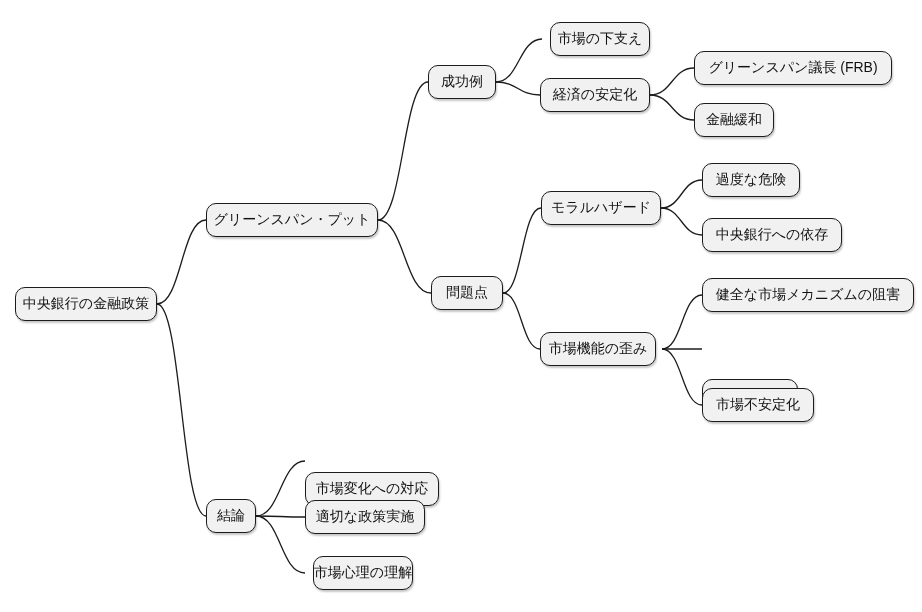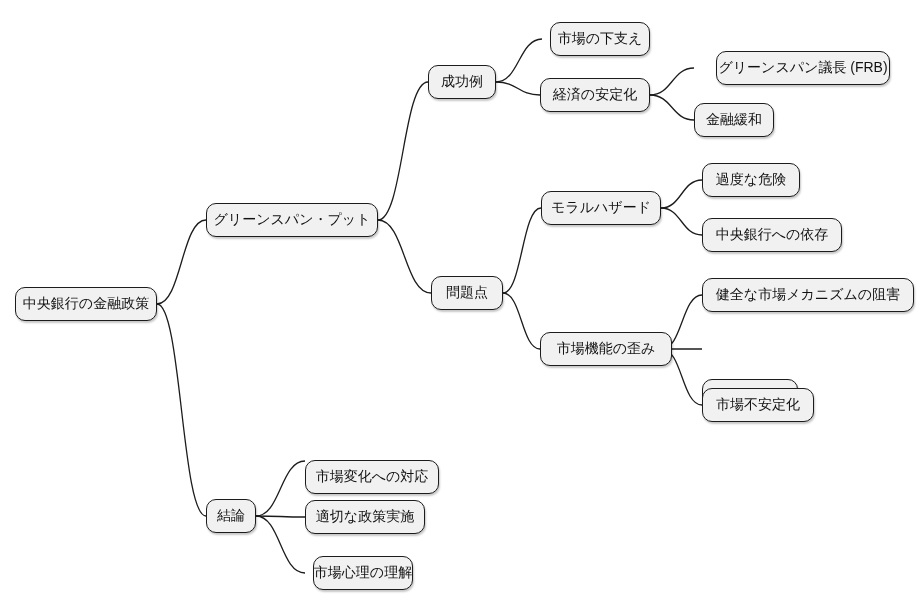--- a/index.html
+++ b/index.html
@@ -75,29 +75,29 @@
 
   <div class="node" style="left:206px; top:203px; width:172px;font-family:Liberation Serif, serif;">グリーンスパン・プット</div>
   <div class="node" style="left:206px; top:499px; width:50px;">結論</div>
 
   <div class="node" style="left:428px; top:65px;  width:68px;">成功例</div>
   <div class="node" style="left:431px; top:276px; width:72px;">問題点</div>
 
   <div class="node" style="left:542px; top:22px;  width:100px;margin-left:8px;">市場の下支え</div>
   <div class="node" style="left:540px; top:78px;  width:110px;">経済の安定化</div>
 
-  <div class="node" style="left:694px; top:51px;  width:174px;margin-left:22px;">グリーンスパン議長 (FRB)</div>
+  <div class="node" style="left:694px; top:51px;  width:198px;">グリーンスパン議長 (FRB)</div>
   <div class="node" style="left:694px; top:103px; width:80px;">金融緩和</div>
 
   <div class="node" style="left:541px; top:191px; width:120px;">モラルハザード</div>
   <div class="node" style="left:702px; top:163px; width:98px;">過度な危険</div>
   <div class="node" style="left:702px; top:218px; width:140px;">中央銀行への依存</div>
 
-  <div class="node" style="left:540px; top:332px; width:132px;">市場機能の歪み</div>
+  <div class="node" style="left:540px; top:332px; width:116px;">市場機能の歪み</div>
   <div class="node" style="left:702px; top:278px; width:212px;">健全な市場メカニズムの阻害</div>
   <div class="node" style="left:702px; top:332px; width:96px;margin-top:47px;">無謀な投資</div>
   <div class="node" style="left:702px; top:388px; width:112px;">市場不安定化</div>
 
-  <div class="node" style="left:305px; top:460px; width:134px;">市場変化への対応</div>
+  <div class="node" style="left:305px; top:472px; width:134px;">市場変化への対応</div>
   <div class="node" style="left:305px; top:500px; width:120px;">適切な政策実施</div>
   <div class="node" style="left:313px; top:556px; width:100px;">市場心理の理解</div>
 
 </div>
 
 </body></html>

